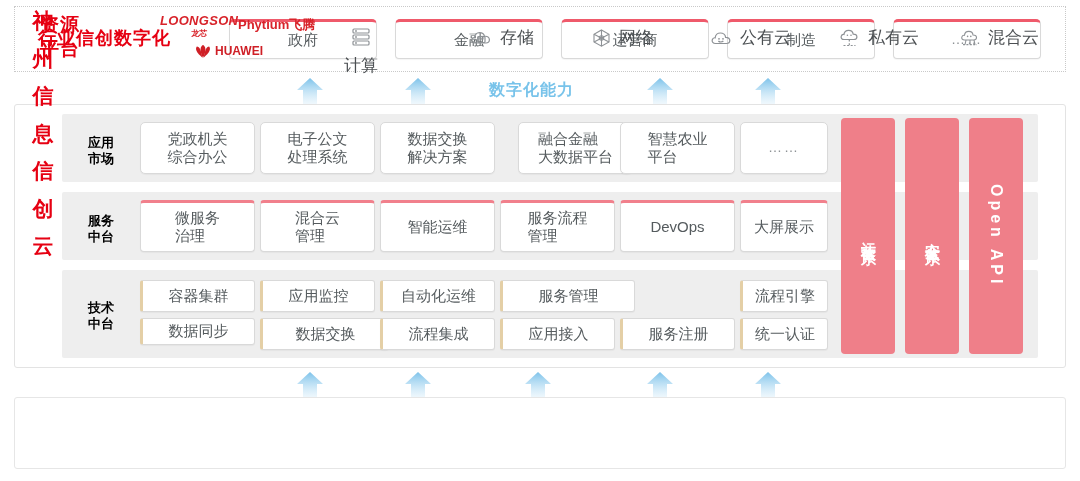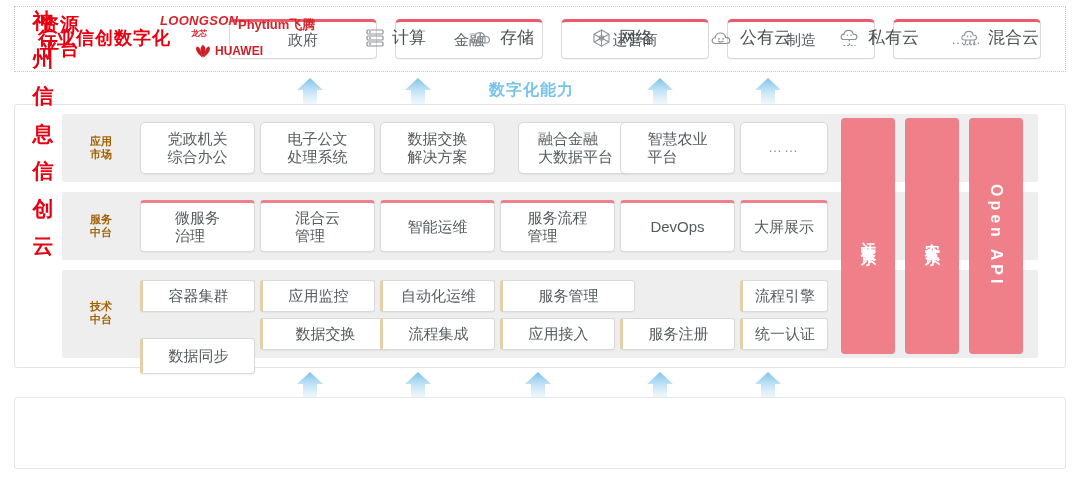--- a/index.html
+++ b/index.html
@@ -74,21 +74,21 @@
   .vtitle span { display: block; }
 
   .strip {
     position: absolute; left: 62px;
     width: 976px;
     background: #eeeeee;
     border-radius: 2px;
   }
   .rowlabel {
     position: absolute;
-    font-size: 11px; font-weight: bold; color: #a16207;
+    font-size: 13px; font-weight: bold; color: #000000;
     text-align: center; line-height: 1.2; width: 46px;
   }
 
   
   .pinkcol {
     position: absolute;
     background: #ef7f89;
     border-radius: 4px;
     color: #ffffff;
     font-size: 15px; font-weight: bold;
@@ -292,21 +292,21 @@
   <div class="wbox leftTan" style="position:absolute;left:380px;top:280px;width:115px;height:32px;">
       <span>自动化运维</span>
     </div>
   <div class="wbox leftTan" style="position:absolute;left:500px;top:280px;width:135px;height:32px;">
       <span>服务管理</span>
     </div>
   <div class="wbox leftTan" style="position:absolute;left:740px;top:280px;width:88px;height:32px;">
       <span>流程引擎</span>
     </div>
 
-  <div class="wbox leftTan" style="position:absolute;left:140px;top:318px;width:115px;height:36px;margin-top:20px;">
+  <div class="wbox leftTan" style="position:absolute;left:140px;top:318px;width:115px;height:27px;">
       <span>数据同步</span>
     </div>
   <div class="wbox leftTan" style="position:absolute;left:260px;top:318px;width:129px;height:32px;">
       <span>数据交换</span>
     </div>
   <div class="wbox leftTan" style="position:absolute;left:380px;top:318px;width:115px;height:32px;">
       <span>流程集成</span>
     </div>
   <div class="wbox leftTan" style="position:absolute;left:500px;top:318px;width:115px;height:32px;">
       <span>应用接入</span>
@@ -373,21 +373,21 @@
         <g fill="#cf1f26">
           <path d="M8 13 C6.6 10 5.4 7 5.6 4 C5.7 2 6.8 .6 8 0 C9.2 .6 10.3 2 10.4 4 C10.6 7 9.4 10 8 13Z"></path>
           <path d="M7.2 12.4 C4.8 10.6 2.4 8.2 1.4 5.6 C.8 4 1 2.3 1.9 1.4 C3.1 1.6 4.5 2.6 5.2 4.2 C6.2 6.6 6.9 9.6 7.2 12.4Z"></path>
           <path d="M8.8 12.4 C11.2 10.6 13.6 8.2 14.6 5.6 C15.2 4 15 2.3 14.1 1.4 C12.9 1.6 11.5 2.6 10.8 4.2 C9.8 6.6 9.1 9.6 8.8 12.4Z"></path>
         </g>
       </svg>
     </span>
     <span>HUAWEI</span>
   </div>
 
-  <div class="res-item" style="left:364px;">
+  <div class="res-item" style="left:344px;flex-direction:column;">
     <span>
       <svg width="22" height="22" viewBox="0 0 22 22" fill="none" stroke="#8e9296" stroke-width="1.2">
         <rect x="3" y="3" width="16" height="4" rx="1"></rect>
           <rect x="3" y="9" width="16" height="4" rx="1"></rect>
         <rect x="3" y="15" width="16" height="4" rx="1"></rect>
         <circle cx="6" cy="5" r=".9" fill="#8e9296" stroke="none"></circle>
         <circle cx="6" cy="11" r=".9" fill="#8e9296" stroke="none"></circle>
         <circle cx="6" cy="17" r=".9" fill="#8e9296" stroke="none"></circle>
       </svg>
     </span>

